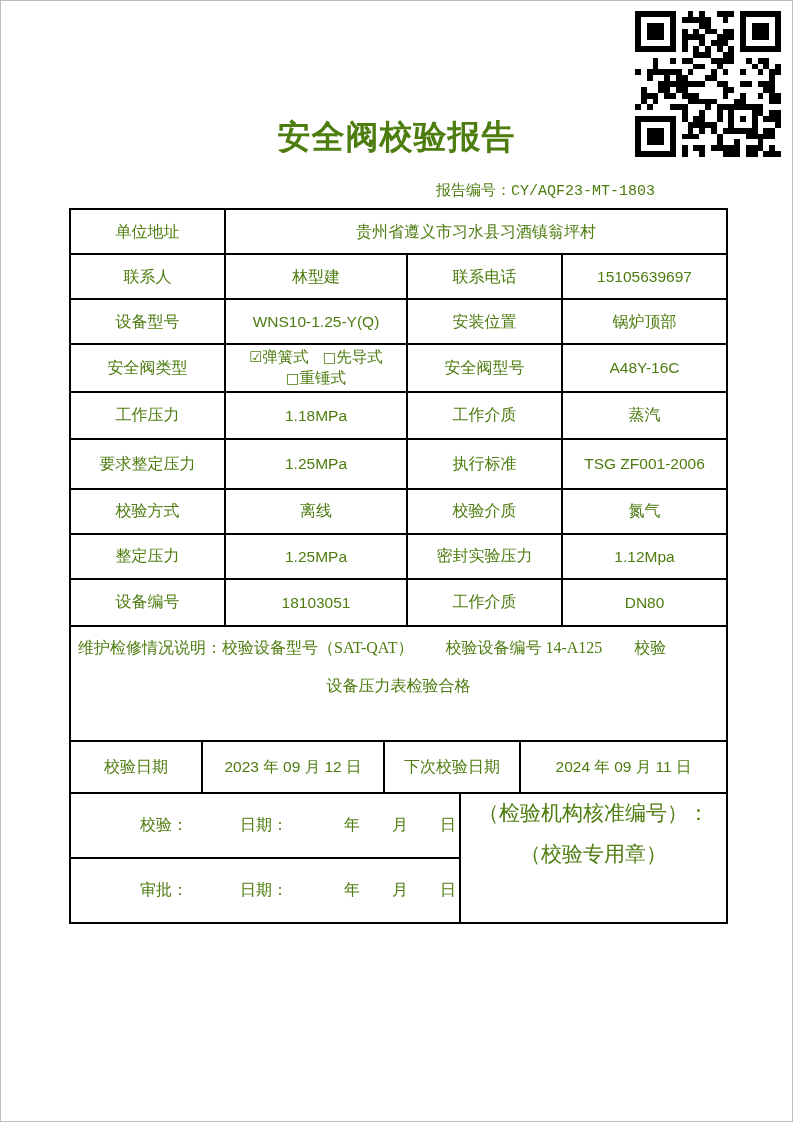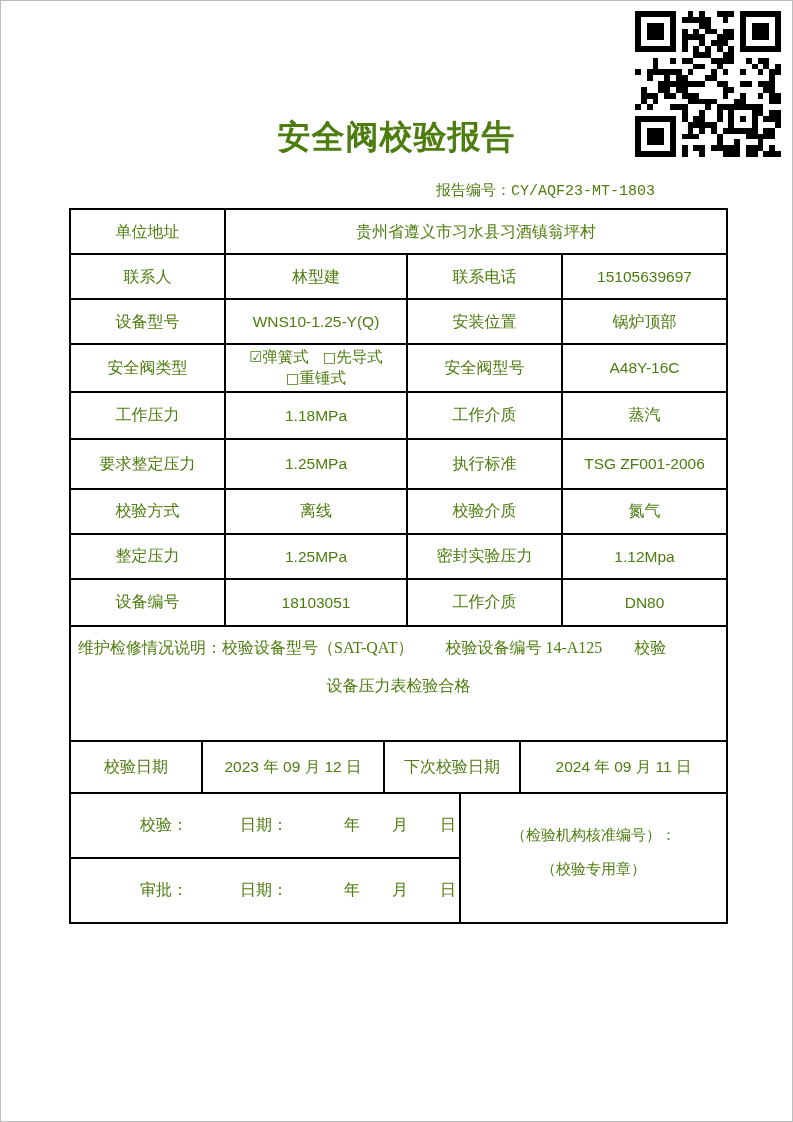--- a/index.html
+++ b/index.html
@@ -56,21 +56,21 @@
   .valve-opts .gap { display:inline-block; width:14px; }
   .box { font-family:"DejaVu Sans",sans-serif; font-size:14.5px; }
   .note-cell { vertical-align:top; padding:10px 5px 0 5px; }
   .note-line1 { display:block; text-align:left; padding-left:2px; line-height:1.4; white-space:nowrap; }
   .note-line2 { display:block; text-align:center; margin-top:17px; }
   .sig-cell { padding:0; }
   .sig-row { display:flex; align-items:center; height:100%; padding-left:17px; font-size:16px; }
   .sig-role { width:152px; text-align:center; }
   .sig-date { width:104px; text-align:left; }
   .sig-ymd  { text-align:left; }
-  .org-cell { vertical-align:top; padding-top:32px; font-size:15px; }
+  .org-cell { vertical-align:top; padding-top:6px; font-size:21px; }
   .org-line { display:block; text-align:center; }
   .org-line + .org-line { margin-top:15px; }
 </style>
 </head>
 <body>
 
 <div class="page">
 
   <div class="qr">
       <svg viewBox="0 0 25 25" shape-rendering="crispEdges" fill="#000">

